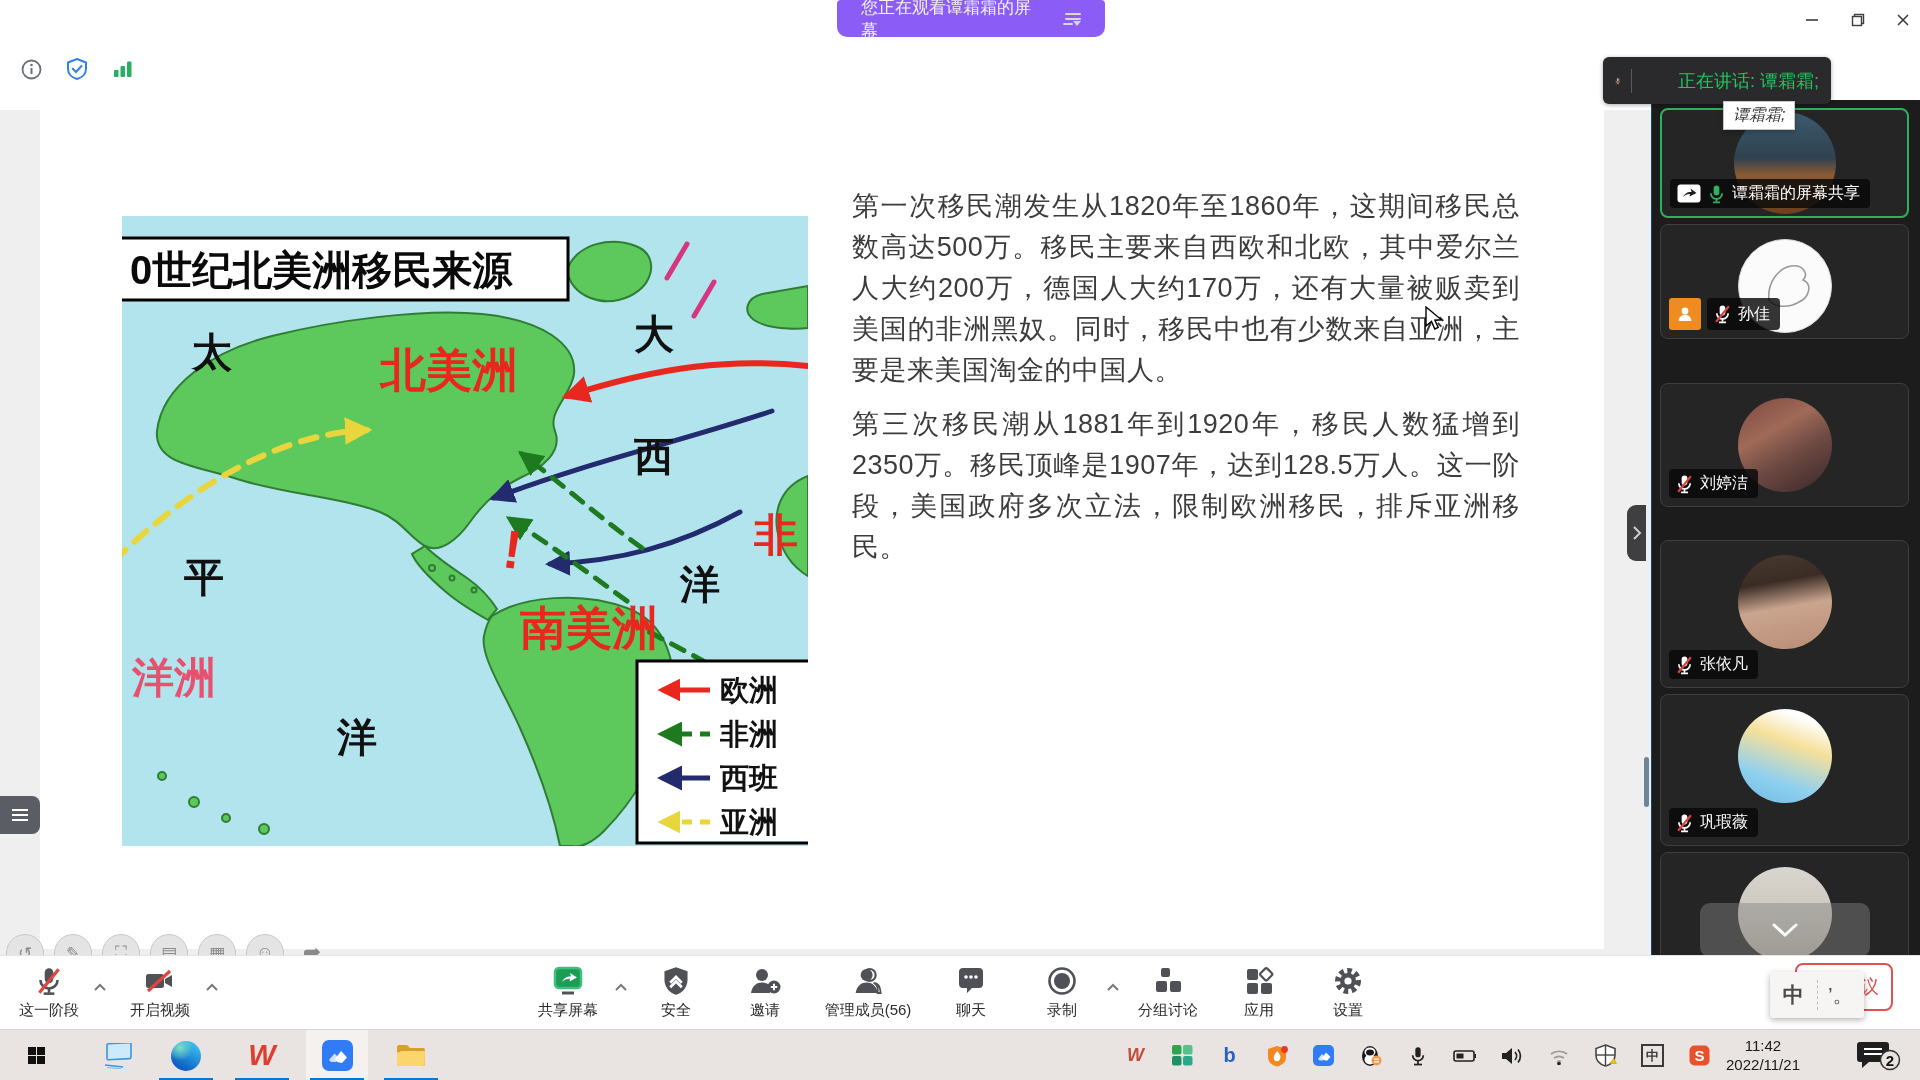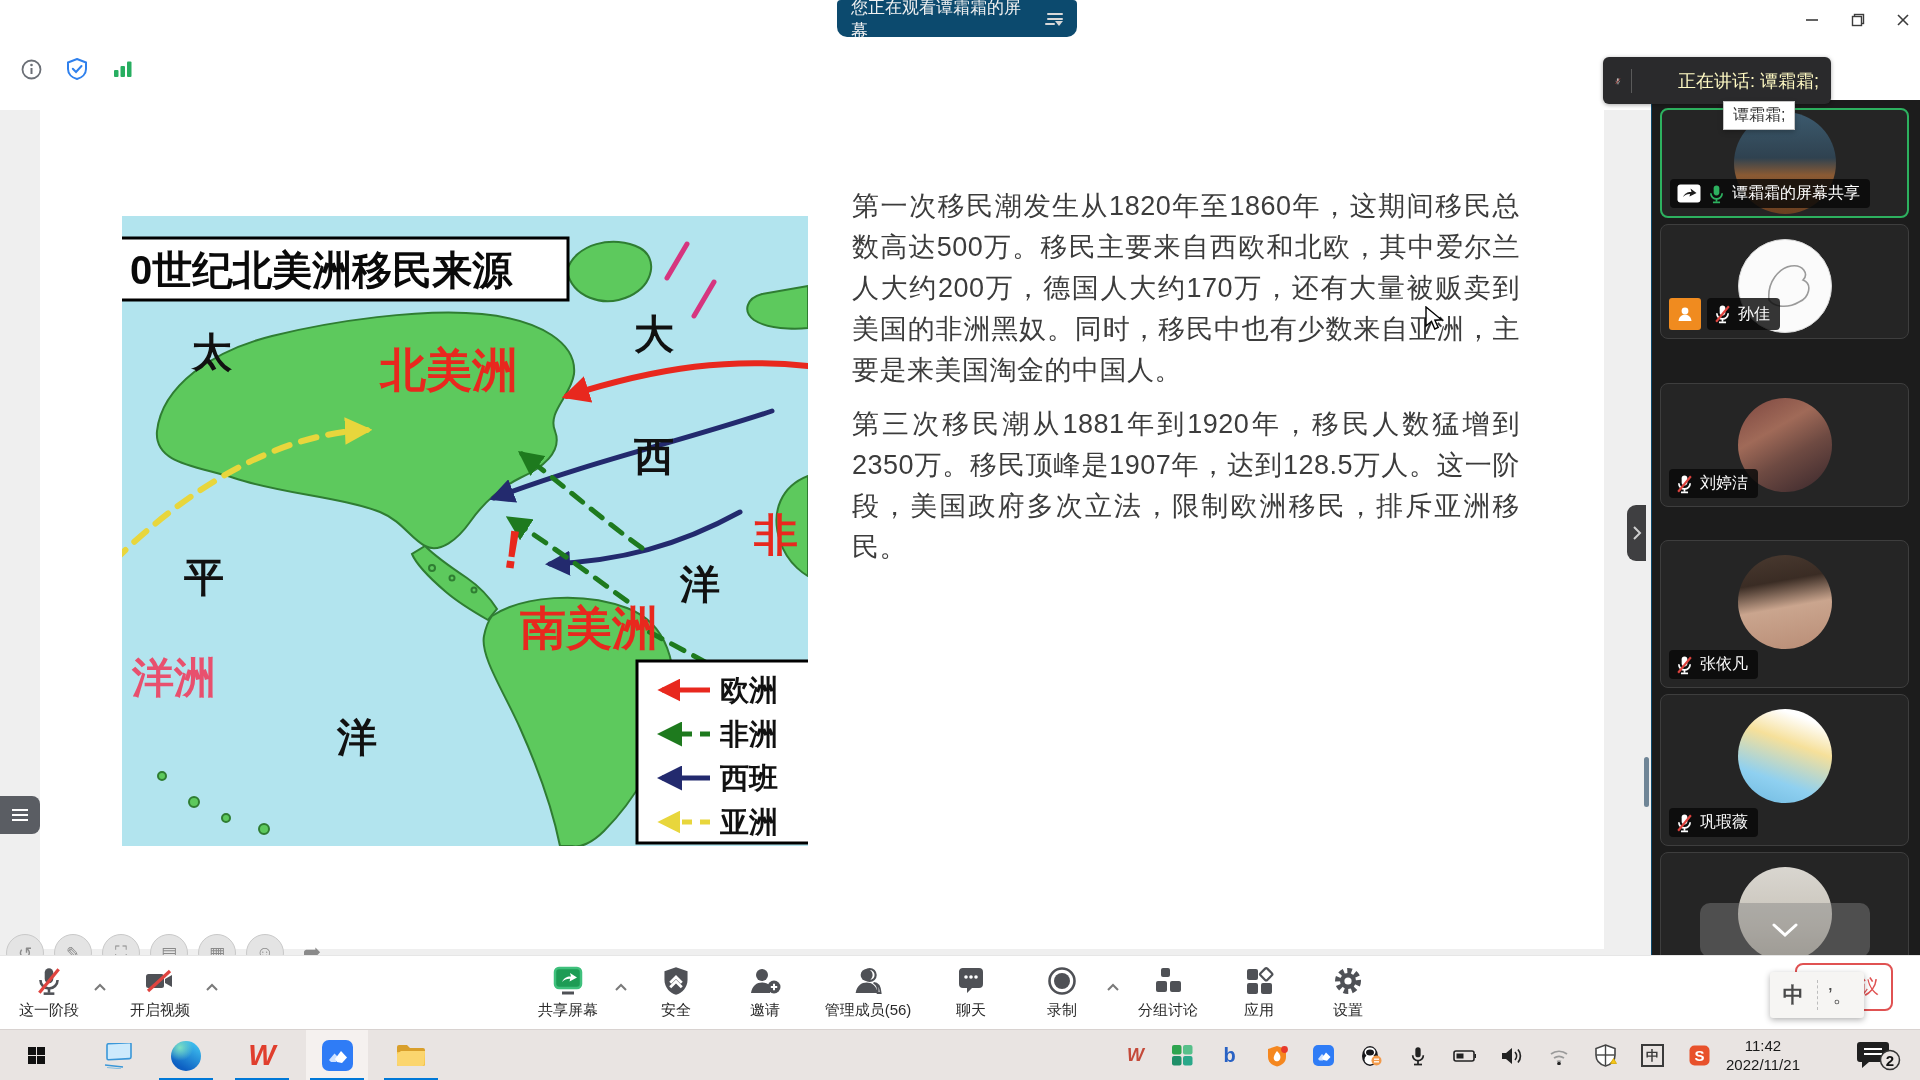--- a/index.html
+++ b/index.html
@@ -2,43 +2,43 @@
 <html><head>
 <meta charset="utf-8">
 <style>
   html,body{margin:0;padding:0;width:1920px;height:1080px;overflow:hidden;
     font-family:"Liberation Sans","DejaVu Sans",sans-serif;}
   .stage{position:absolute;inset:0;width:1920px;height:1080px;background:#efefef;}
   .abs{position:absolute;}
 
   
   .titlebar{position:absolute;left:0;top:0;width:1920px;height:40px;background:#ffffff;}
-  .pill{position:absolute;left:837px;top:0;width:240px;height:37px;background:#0c4a6e;
+  .pill{position:absolute;left:837px;top:0;width:268px;height:37px;background:#8b5cf6;
     border-radius:4px 4px 10px 10px;display:flex;align-items:center;color:#f1f1f1;
-    font-size:17px;padding:0 14px;box-sizing:border-box;gap:14px;}
+    font-size:17px;padding:0 24px;box-sizing:border-box;gap:14px;}
   .pill-menu{margin-left:auto;display:flex;flex-direction:column;gap:3px;align-items:flex-end;position:relative;width:20px;}
   .pill-menu i{display:block;height:2px;background:#d8d8d8;border-radius:1px;}
   .pill-menu .l1{width:16px}.pill-menu .l2{width:16px}.pill-menu .l3{width:10px;margin-right:8px}
   .pill-menu s{position:absolute;right:0;bottom:-1px;width:0;height:0;border-left:4px solid transparent;
     border-right:4px solid transparent;border-top:5px solid #d8d8d8;}
   .winbtn{position:absolute;top:6px;width:34px;height:28px;display:flex;align-items:center;justify-content:center;}
 
   
   .appbar{position:absolute;left:0;top:40px;width:1920px;height:70px;background:#ffffff;}
   .statusicon{position:absolute;top:18px;width:22px;height:22px;display:flex;align-items:center;justify-content:center;}
 
   
   .speakbar{position:absolute;left:1603px;top:57px;width:228px;height:47px;background:#2a2a2c;
     border-radius:6px;display:flex;align-items:center;padding:0 12px;box-sizing:border-box;z-index:30;
     box-shadow:0 1px 4px rgba(0,0,0,.35);}
   .speakbar .div{width:1px;height:24px;background:#5a5a5a;margin:0 12px 0 10px;}
-  .speakbar .txt{color:#fef9c3;font-size:18px;white-space:nowrap;margin-left:35px;}
+  .speakbar .txt{color:#22c55e;font-size:18px;white-space:nowrap;margin-left:35px;}
   .tooltip{position:absolute;left:1723px;top:101px;height:27px;background:#ffffff;border:1px solid #c6c6c6;
     box-shadow:0 2px 5px rgba(0,0,0,.25);display:flex;align-items:center;padding:0 9px;font-size:16px;
-    color:#333;z-index:31;white-space:nowrap;}
+    color:#333;z-index:31;white-space:nowrap;font-style:italic;}
 
   
   .slide{position:absolute;left:40px;top:110px;width:1564px;height:839px;background:#ffffff;}
   .mapbox{position:absolute;left:82px;top:106px;width:744px;height:630px;overflow:hidden;}
   .textcol{position:absolute;left:812px;top:76px;width:668px;color:#3c3c3c;font-size:27px;
     line-height:41px;text-align:justify;letter-spacing:.5px;}
   .textcol p{margin:0 0 13px 0;white-space:pre-wrap;}
 
   
   .panel{position:absolute;left:1651px;top:100px;width:269px;height:855px;background:#1c1c1c;

